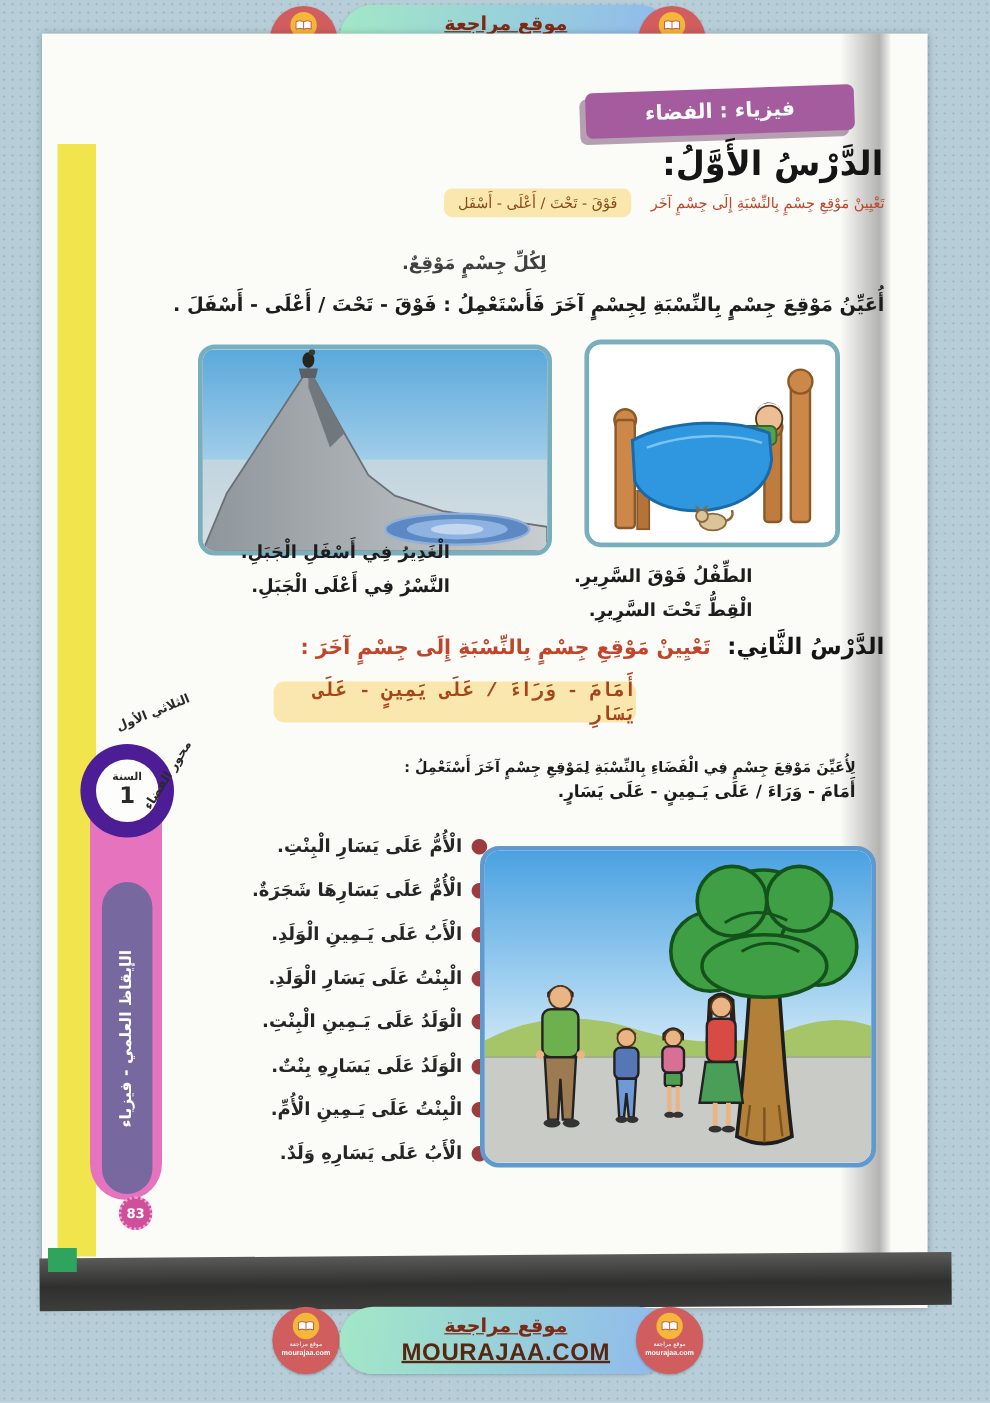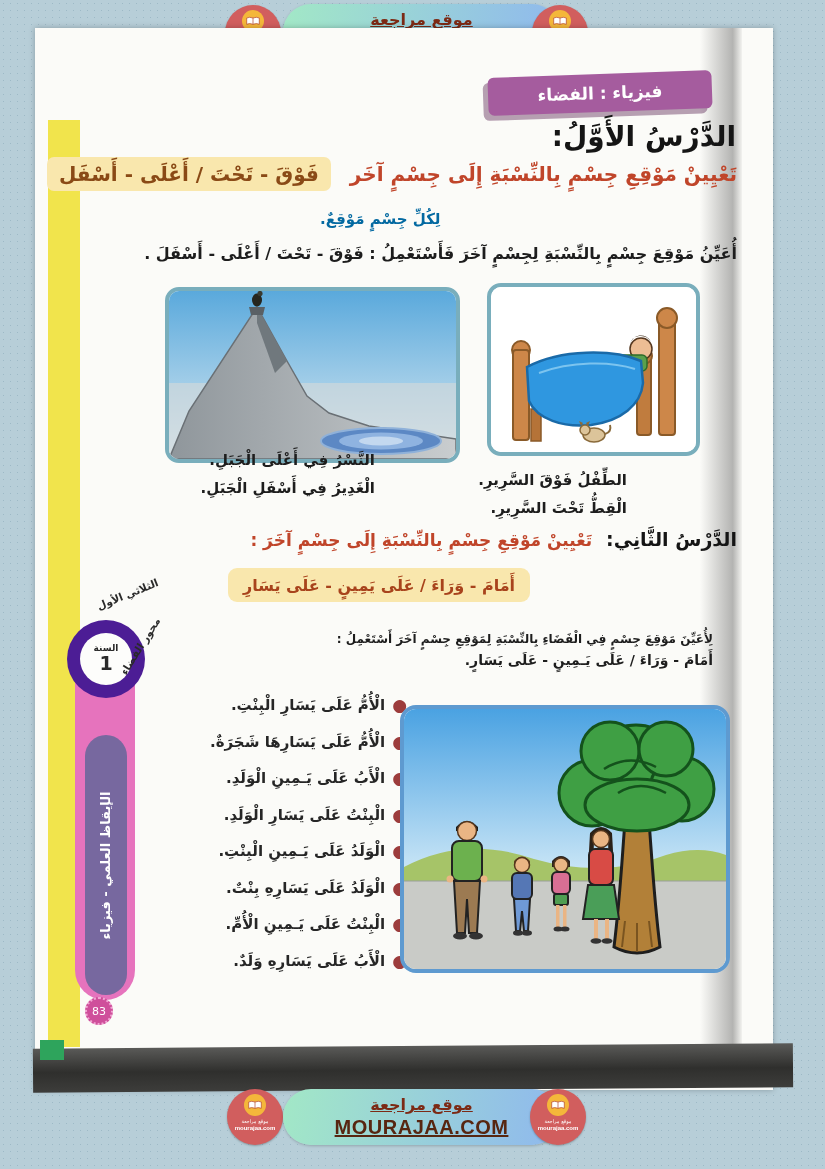--- a/index.html
+++ b/index.html
@@ -33,40 +33,40 @@
   .yellow-strip{position:absolute;left:13px;top:92px;width:32px;height:927px;background:#f1e44c;}
   .bottom-band{position:absolute;left:-2px;bottom:0;width:760px;height:44px;
     background:linear-gradient(to bottom,#5a5a58 0%,#2f2f2d 55%,#3d3d3b 100%);transform:rotate(-.4deg);}
   .green-mark{position:absolute;left:5px;bottom:30px;width:24px;height:20px;background:#2ea45c;}
   
   .subject-badge{position:absolute;left:453px;top:46px;width:224px;height:38px;background:#a55c9e;
     border-radius:6px;transform:rotate(-2deg);color:#fff;font-weight:bold;font-size:17px;
     display:flex;align-items:center;justify-content:center;direction:rtl;
     box-shadow:-5px 5px 0 rgba(98,46,90,.45);}
   .l1-title{position:absolute;top:92px;right:37px;font-size:28px;font-weight:bold;color:#151515;direction:rtl;}
-  .line1{position:absolute;top:134px;right:36px;direction:rtl;font-size:20px;font-weight:bold;white-space:nowrap;}
+  .line1{position:absolute;top:134px;right:36px;direction:rtl;font-size:12px;font-weight:normal;white-space:nowrap;}
   .red-text{color:#c0452a;}
   .hl{background:#f9e7ad;color:#8a4a16;padding:5px 12px;border-radius:7px;}
   .line1 .hl{margin-right:12px;}
-  .line2{position:absolute;top:182px;left:285px;direction:rtl;font-size:15px;font-weight:bold;color:#0369a1;}
+  .line2{position:absolute;top:182px;left:300px;direction:rtl;font-size:15px;font-weight:bold;color:#404040;}
   .line3{position:absolute;top:216px;right:36px;direction:rtl;font-size:16px;font-weight:bold;color:#1d1d1d;white-space:nowrap;}
   
   .fig{position:absolute;border:4px solid #79aebc;border-radius:14px;overflow:hidden;background:#fff;}
   .fig-mountain{left:130px;top:259px;width:287px;height:168px;}
   .fig-bed{left:452px;top:255px;width:205px;height:165px;}
   .fig-family{left:365px;top:677px;width:322px;height:260px;border-color:#5e9ad0;border-radius:16px;}
   .fig svg{display:block;}
   .cap{position:absolute;direction:rtl;font-size:15px;font-weight:bold;color:#1d1d1d;line-height:28px;text-align:right;}
   .cap-bed{top:418px;left:432px;width:160px;margin-top:20px;}
   .cap-mountain{top:418px;left:140px;width:200px;}
   
   .l2-title{position:absolute;top:500px;right:36px;direction:rtl;font-size:17px;font-weight:bold;white-space:nowrap;color:#151515;}
   .l2-title .t{font-size:19px;margin-left:8px;}
   .hl2{position:absolute;top:540px;left:193px;width:302px;height:34px;background:#f9e7ad;border-radius:9px;
-    color:#a8431c;font-size:16px;font-weight:bold;display:flex;align-items:center;justify-content:center;direction:rtl;}
+    color:#a8431c;font-size:16px;font-weight:bold;display:flex;align-items:center;justify-content:center;direction:rtl;font-family:Liberation Mono, monospace;}
   .para1{position:absolute;top:604px;right:60px;direction:rtl;font-size:12px;font-weight:bold;color:#1d1d1d;white-space:nowrap;}
   .para2{position:absolute;top:624px;right:60px;direction:rtl;font-size:14px;font-weight:bold;color:#1d1d1d;}
   .bullets{position:absolute;top:666px;right:366px;width:262px;direction:rtl;}
   .bullet-item{display:flex;align-items:flex-start;gap:7px;margin-bottom:14px;line-height:22.5px;}
   .bullet-item .dot{color:#9c3c3c;font-size:17px;line-height:22px;}
   .bullet-item .txt{font-size:15px;font-weight:bold;color:#262626;}
   
   .trimester{position:absolute;left:40px;top:560px;width:105px;text-align:center;transform:rotate(-22deg);
     font-size:10.5px;font-weight:bold;color:#2a2a2a;direction:rtl;z-index:6;}
   .axis-label{position:absolute;left:52px;top:612px;width:106px;text-align:center;transform:rotate(-58deg);
@@ -76,23 +76,23 @@
   .year-circle{position:absolute;left:32px;top:592px;width:78px;height:78px;border-radius:50%;background:#4c1d95;z-index:4;
     display:flex;align-items:center;justify-content:center;}
   .year-inner{width:52px;height:52px;border-radius:50%;background:#fdfdfb;display:flex;flex-direction:column;
     align-items:center;justify-content:center;color:#2a2a2a;}
   .year-word{font-size:9px;font-weight:bold;line-height:1;direction:rtl;}
   .year-num{font-size:19px;font-weight:bold;line-height:1.1;}
   .purple-bar{position:absolute;left:50px;top:707px;width:42px;height:260px;background:#77689f;border-radius:21px;z-index:5;
     display:flex;align-items:center;justify-content:center;}
   .purple-bar .vtext{transform:rotate(-90deg);white-space:nowrap;direction:rtl;color:#fff;
     font-size:13px;font-weight:bold;letter-spacing:1px;}
-  .page-num-circle{position:absolute;left:50px;top:969px;width:28px;height:28px;border-radius:50%;background:#cf4f9b;
+  .page-num-circle{position:absolute;left:64px;top:969px;width:28px;height:28px;border-radius:50%;background:#cf4f9b;
     border:2px dotted #f2a6d4;box-sizing:border-box;color:#fff;display:flex;align-items:center;justify-content:center;
-    font-size:11px;font-weight:normal;z-index:5;}
+    font-size:11px;font-weight:bold;z-index:5;}
 </style>
 </head>
 <body>
 
 <div class="banner top">
   <div class="logo" style="left:225px;top:5px;">
     <div class="logo-yellow">
       <svg width="14" height="11" viewBox="0 0 20 14">
           <path d="M1 2 Q5 0 10 2 Q15 0 19 2 L19 11 Q15 9 10 11 Q5 9 1 11 Z" fill="#fff" stroke="#b5452a" stroke-width="1"></path>
           <line x1="10" y1="2" x2="10" y2="11" stroke="#b5452a"></line>
@@ -174,22 +174,22 @@
       <path d="M36,80 C70,62 122,62 150,74 L152,96 C150,118 130,134 100,138 C72,141 46,132 38,114 Z" fill="#2f97e0" stroke="#1a6aa8" stroke-width="2.5"></path>
       <path d="M48,86 C80,74 120,74 144,82" stroke="#7cc4ef" stroke-width="2" fill="none"></path>
       <ellipse cx="103" cy="148" rx="11" ry="7" fill="#dcc49a" stroke="#8a6a3a" stroke-width="1.5"></ellipse>
       <circle cx="94" cy="143" r="5" fill="#dcc49a" stroke="#8a6a3a" stroke-width="1.5"></circle>
       <path d="M90,139 l-2,-5 4,2 Z M97,139 l2,-5 -4,2 Z" fill="#8a6a3a"></path>
       <path d="M114,147 q7,-2 5,-9" stroke="#8a6a3a" fill="none" stroke-width="2"></path>
     </svg>
   </div>
 
   <div class="cap cap-mountain">
+    <div>الْغَدِيرُ فِي أَسْفَلِ الْجَبَلِ.</div>
     <div>النَّسْرُ فِي أَعْلَى الْجَبَلِ.</div>
-    <div>الْغَدِيرُ فِي أَسْفَلِ الْجَبَلِ.</div>
   </div>
   <div class="cap cap-bed">
     <div>الطِّفْلُ فَوْقَ السَّرِيرِ.</div>
     <div>الْقِطُّ تَحْتَ السَّرِيرِ.</div>
   </div>
 
   <div class="l2-title">
     <span class="t">الدَّرْسُ الثَّانِي:</span>
     <span class="red-text">تَعْيِينْ مَوْقِعِ جِسْمٍ بِالنِّسْبَةِ إِلَى جِسْمٍ آخَرَ :</span>
   </div>

